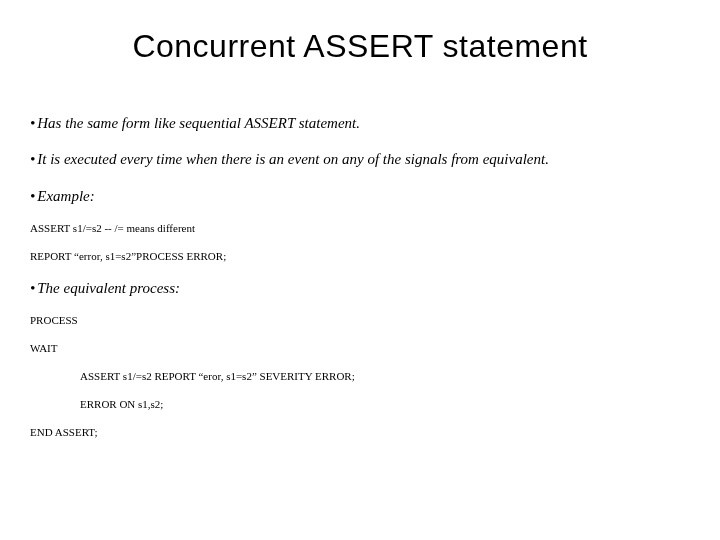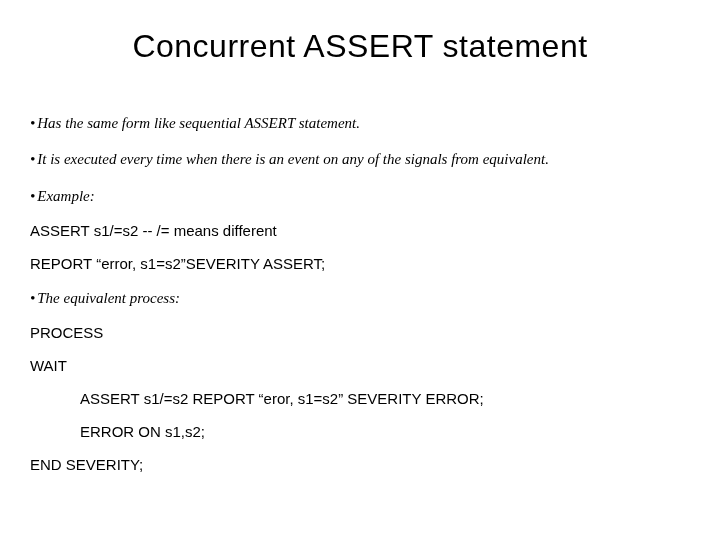--- a/index.html
+++ b/index.html
@@ -26,22 +26,22 @@
     font-size: 15px;
     margin-bottom: 16px;
     line-height: 1.35;
     font-style: italic;
   }
   .bullet-mark {
     display: inline-block;
     margin-right: 2px;
   }
   .code-line {
-    font-family: Liberation Sans, sans-serif;
-    font-size: 15px;
+    font-family: Liberation Serif, serif;
+    font-size: 11px;
     margin-bottom: 16px;
     white-space: pre;
   }
   .indent {
     padding-left: 50px;
   }
 </style>
 </head>
 <body>
 
@@ -54,27 +54,27 @@
 <div class="bullet-line">
   <span class="bullet-mark">•</span><span>It is executed every time when there is an event on any of the signals from equivalent.</span>
 </div>
 
 <div class="bullet-line">
   <span class="bullet-mark">•</span><span>Example:</span>
 </div>
 
 <div class="code-line">ASSERT s1/=s2 -- /= means different</div>
 
-<div class="code-line">REPORT “error, s1=s2”SEVERITY ASSERT;</div>
+<div class="code-line">REPORT “error, s1=s2”PROCESS ERROR;</div>
 
 <div class="bullet-line">
   <span class="bullet-mark">•</span><span>The equivalent process:</span>
 </div>
 
 <div class="code-line">PROCESS</div>
 
 <div class="code-line">WAIT</div>
 
 <div class="code-line indent">ASSERT s1/=s2 REPORT “eror, s1=s2” SEVERITY ERROR;</div>
 
 <div class="code-line indent">ERROR ON s1,s2;</div>
 
-<div class="code-line">END SEVERITY;</div>
+<div class="code-line">END ASSERT;</div>
 
 </body></html>

